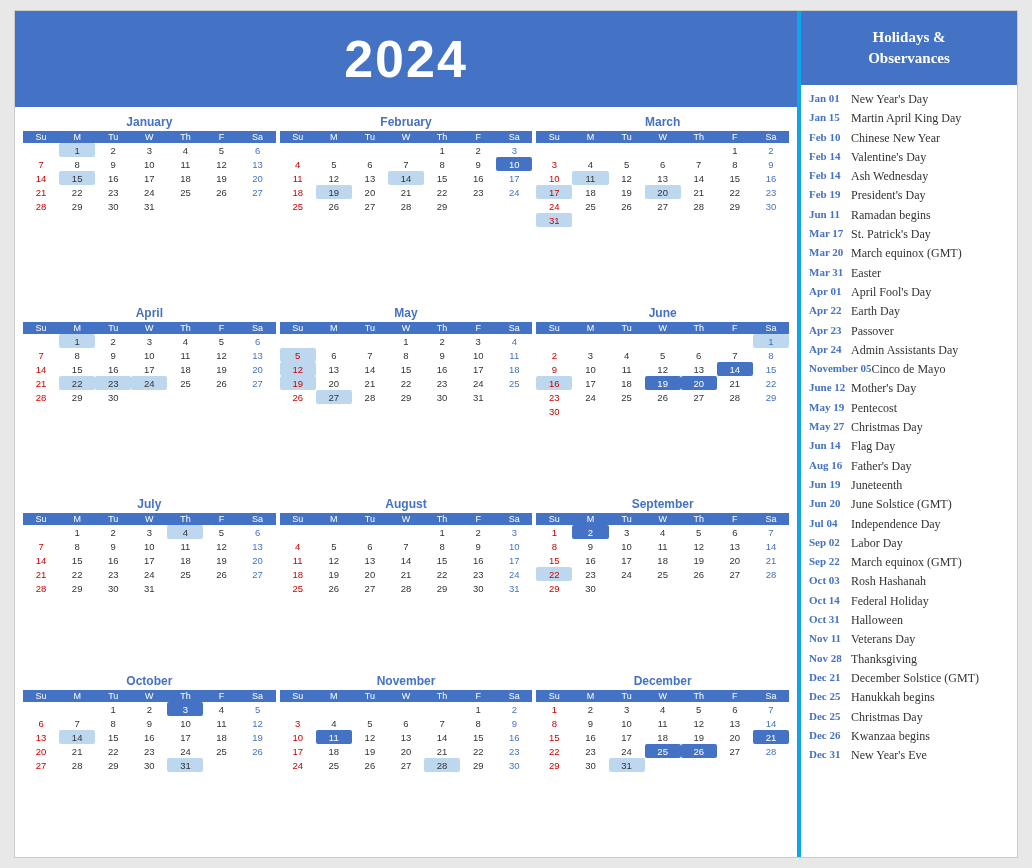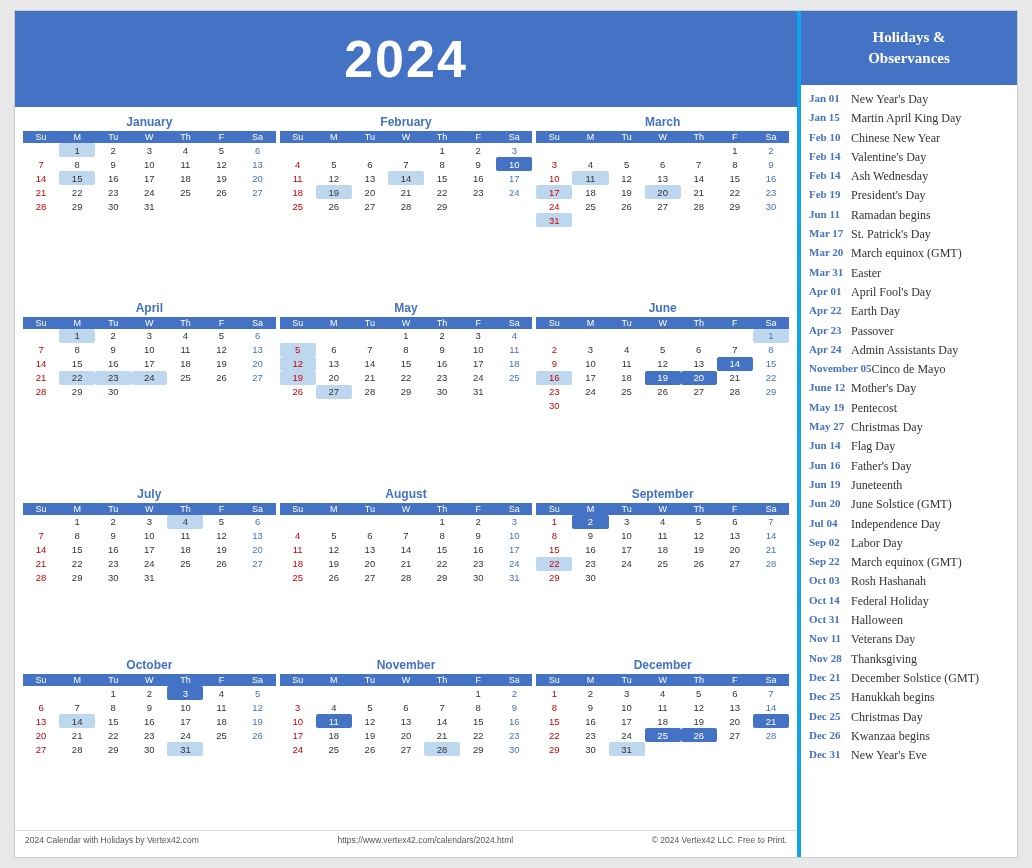--- a/index.html
+++ b/index.html
@@ -906,25 +906,20 @@
                 <td class="holiday-highlight">31</td>
                 <td></td>
                 <td></td>
                 <td></td>
                 <td></td>
               </tr>
             </tbody>
           </table>
         </div>
       </div>
-    <div class="footer-bar">
-      <span>2024 Calendar with Holidays by Vertex42.com</span>
-      <span>https://www.vertex42.com/calendars/2024.html</span>
-      <span>© 2024 Vertex42 LLC. Free to Print.</span>
-    </div>
   </div>
   <div class="right-panel">
     <div class="holidays-header">Holidays &amp;<br>Observances</div>
     <div class="holidays-list" id="holidays-list">
     <div class="holiday-item">
           <span class="holiday-date">Jan 01</span>
           <span class="holiday-name">New Year's Day</span>
         </div>
         <div class="holiday-item">
           <span class="holiday-date">Jan 15</span>
@@ -992,21 +987,21 @@
         </div>
         <div class="holiday-item">
           <span class="holiday-date">May 27</span>
           <span class="holiday-name">Christmas Day</span>
         </div>
         <div class="holiday-item">
           <span class="holiday-date">Jun 14</span>
           <span class="holiday-name">Flag Day</span>
         </div>
         <div class="holiday-item">
-          <span class="holiday-date">Jun 16</span>
+          <span class="holiday-date">Aug 16</span>
           <span class="holiday-name">Father's Day</span>
         </div>
         <div class="holiday-item">
           <span class="holiday-date">Jun 19</span>
           <span class="holiday-name">Juneteenth</span>
         </div>
         <div class="holiday-item">
           <span class="holiday-date">Jun 20</span>
           <span class="holiday-name">June Solstice (GMT)</span>
         </div>

